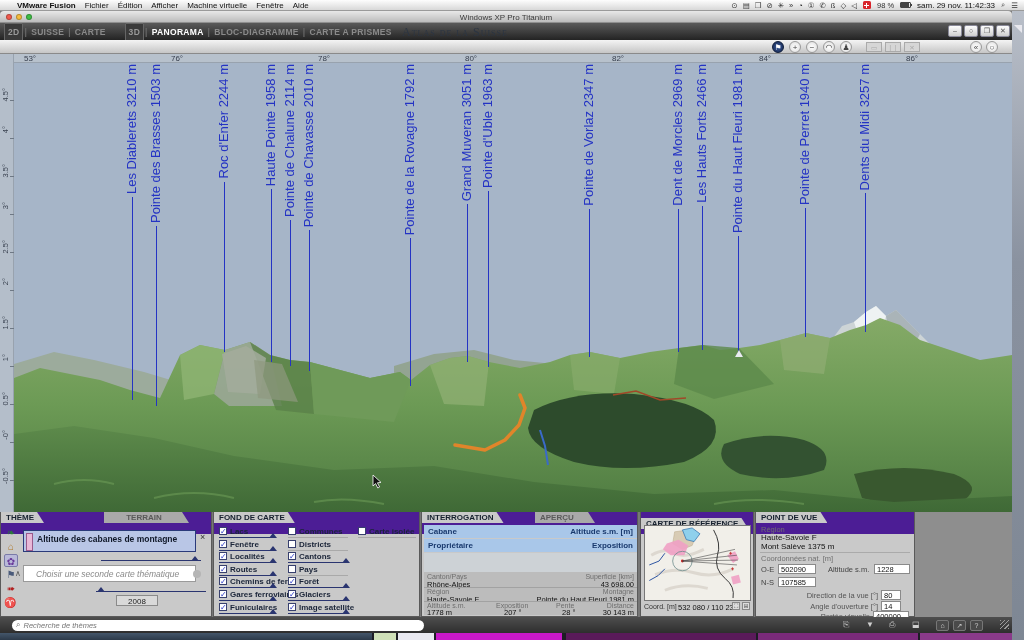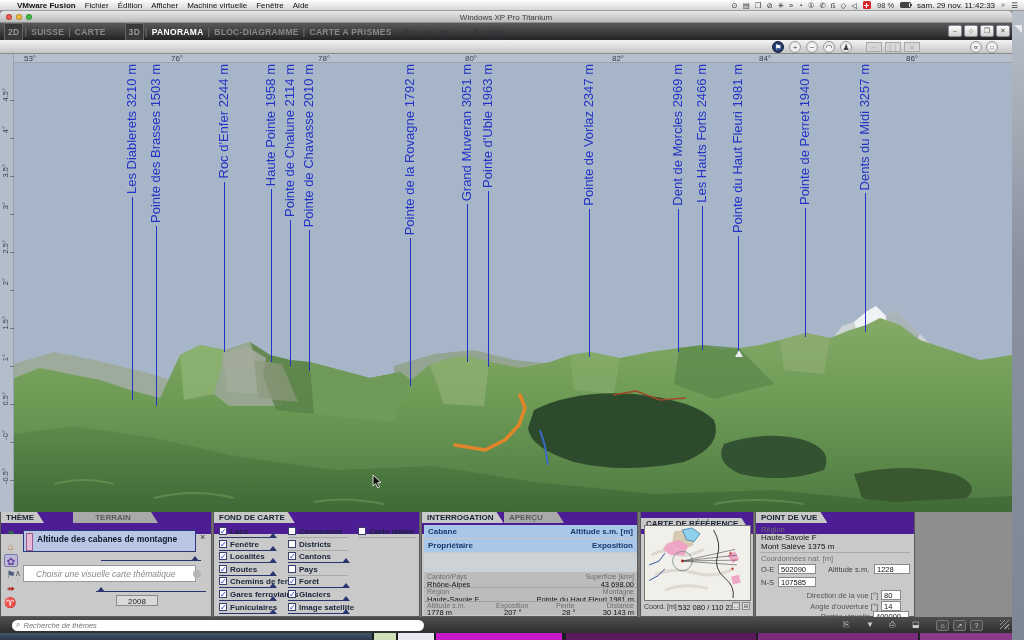--- a/index.html
+++ b/index.html
@@ -75,21 +75,21 @@
     border-left:4px solid transparent; border-right:4px solid transparent; border-bottom:7px solid #e9edf0;
     filter:drop-shadow(0 0 .5px #555); }
   #cursor { position:absolute; z-index:20; }
 
   
   #panel-zone { position:absolute; left:0; top:512px; width:1012px; height:105px; background:#767676; z-index:15; }
   .panel { position:absolute; background:#c9c9c9; border:1px solid #5a5a5a; border-top:none; box-shadow:inset 0 1px 0 #e8e8e8; }
   .ptab-row { position:relative; height:22px; background:#4c1d95; }
   .ptab { position:absolute; top:0; height:11px; background:#c9c9c9; font-size:8px; font-weight:bold; color:#16202e;
     padding:1px 10px 0 5px; clip-path:polygon(0 0, calc(100% - 7px) 0, 100% 100%, 0 100%); white-space:nowrap; }
-  .ptab.inactive { background:#a9a9a9; color:#5a5a5a; }
+  .ptab.inactive { background:#a9a9a9; color:#5a5a5a;margin-left:31px; }
 
   
   #p-theme { left:0; top:0; width:212px; height:105px; }
   .th-ico { position:absolute; left:3px; width:14px; height:13px; font-size:10px; line-height:13px; text-align:center; border-radius:2px; }
   .th-ico.sel { background:#b9b9d9; border:1px solid #7a7aa8; }
   #th-dd1 { position:absolute; left:22px; top:18px; width:173px; height:22px; background:#b9c6e6; border:1px solid #2a3a7a; }
   #th-dd1 .swatch { position:absolute; left:2px; top:2px; width:7px; height:18px; background:#e8b8d8; border:1px solid #9a5a8a; }
   #th-dd1 .txt { position:absolute; left:13px; top:3px; font-size:8.5px; font-weight:bold; color:#101828; }
   #th-close { position:absolute; left:199px; top:20px; font-size:9px; color:#333; }
   .hslider { position:absolute; height:1px; background:#2a3570; }
@@ -386,21 +386,21 @@
         </div>
       <div id="th-dd1">
         <span class="swatch"></span>
         <span class="txt">Altitude des cabanes de montagne</span>
       </div>
       <span id="th-close">×</span>
       <div class="hslider" style="left:100px;top:48px;width:100px;"></div>
       <div class="harrow" style="left:190px;top:44px;"></div>
       <div id="th-dd2">
         <span class="chev">∧</span>
-        <span class="txt">Choisir une visuelle carte thématique</span>
+        <span class="txt">Choisir une seconde carte thématique</span>
         <span class="knob"></span>
       </div>
       <div class="hslider" style="left:95px;top:79px;width:110px;"></div>
       <div class="harrow" style="left:96px;top:75px;"></div>
       <div id="th-year">2008</div>
     </div>
 
     <div class="panel" id="p-fond">
       <div class="ptab-row">
         <span class="ptab" style="left:0;">FOND DE CARTE</span>

